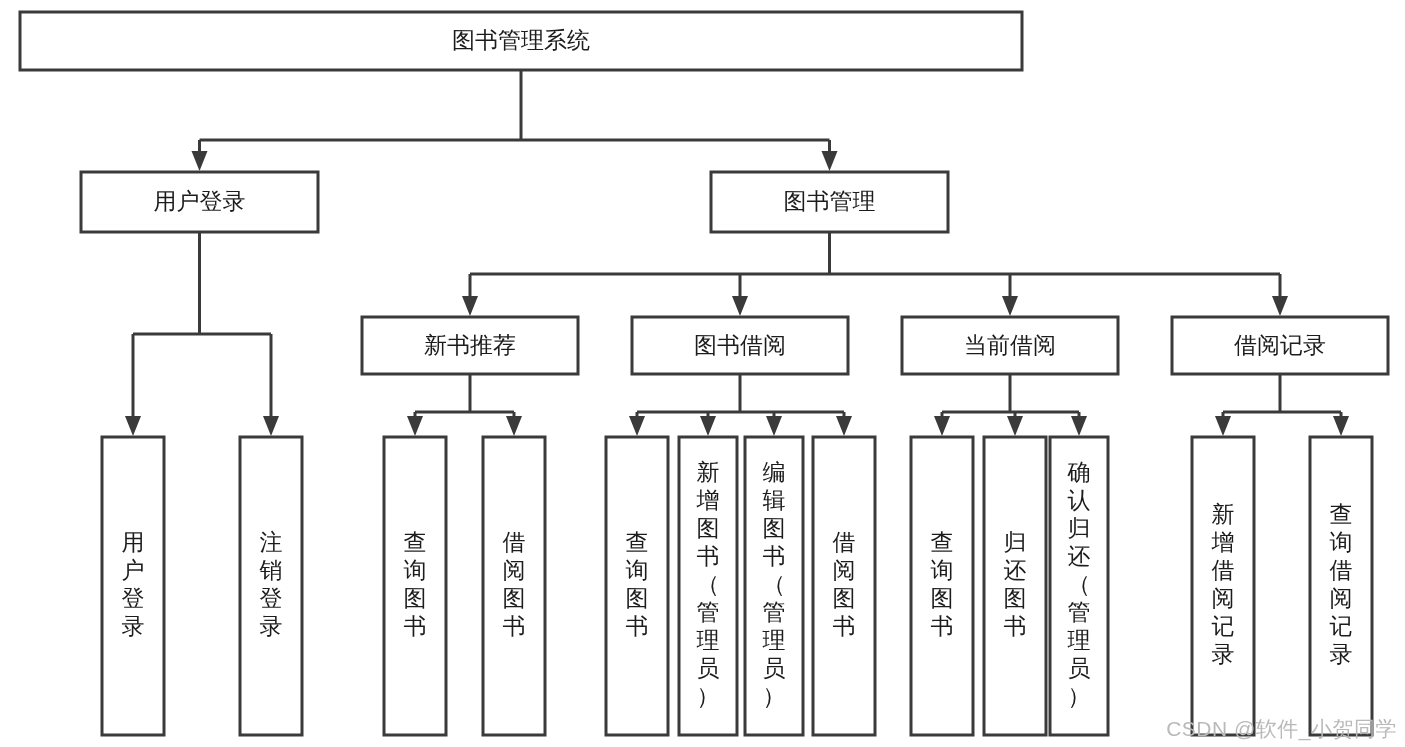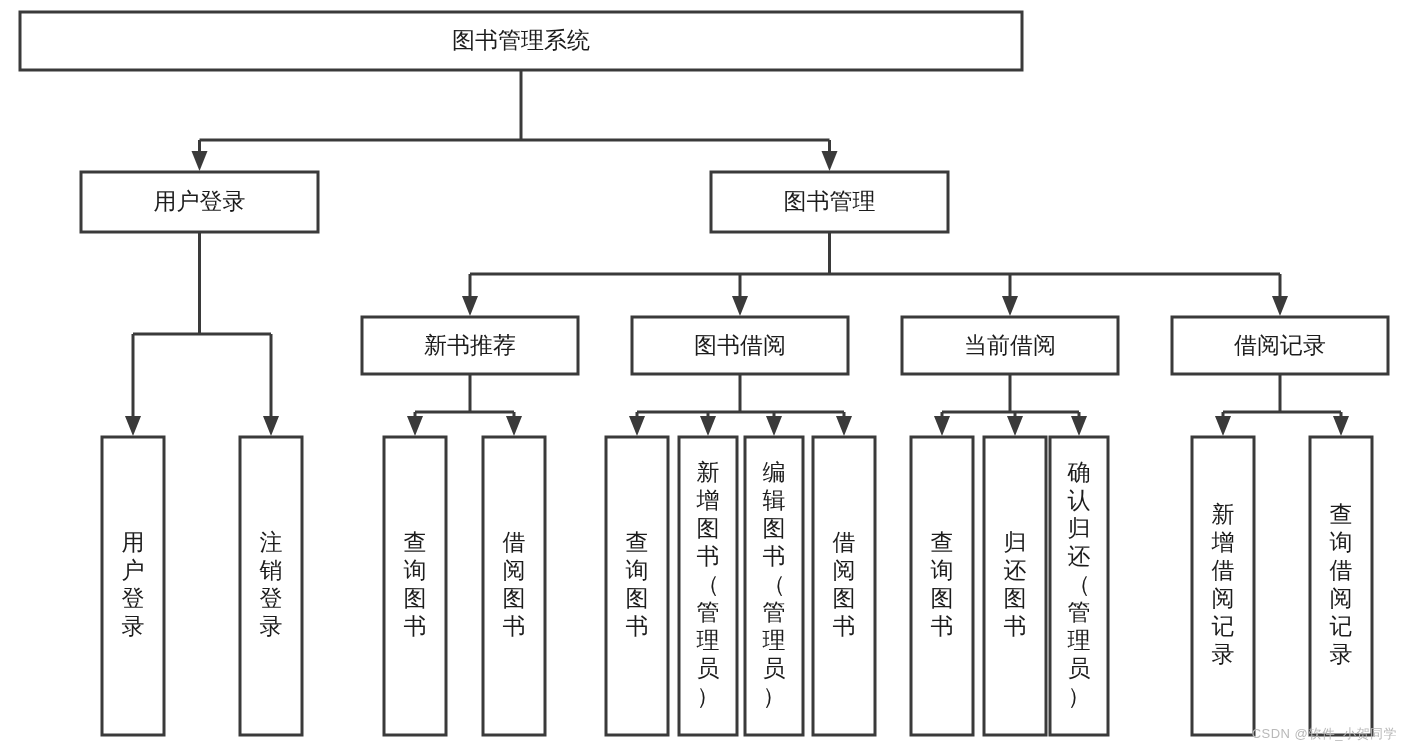--- a/index.html
+++ b/index.html
@@ -51,21 +51,21 @@
   }
   .arrow-head {
     fill: #3a3a3a;
     stroke: none;
   }
   .watermark {
     position: absolute;
     right: 8px;
     bottom: 4px;
     font-family: "Liberation Sans", "DejaVu Sans", sans-serif;
-    font-size: 13px;
+    font-size: 21px;
     color: #b9b9b9;
     white-space: nowrap;
     letter-spacing: 0.5px;
   }
 </style>
 </head>
 <body>
 
 <div id="diagram-root">
 

